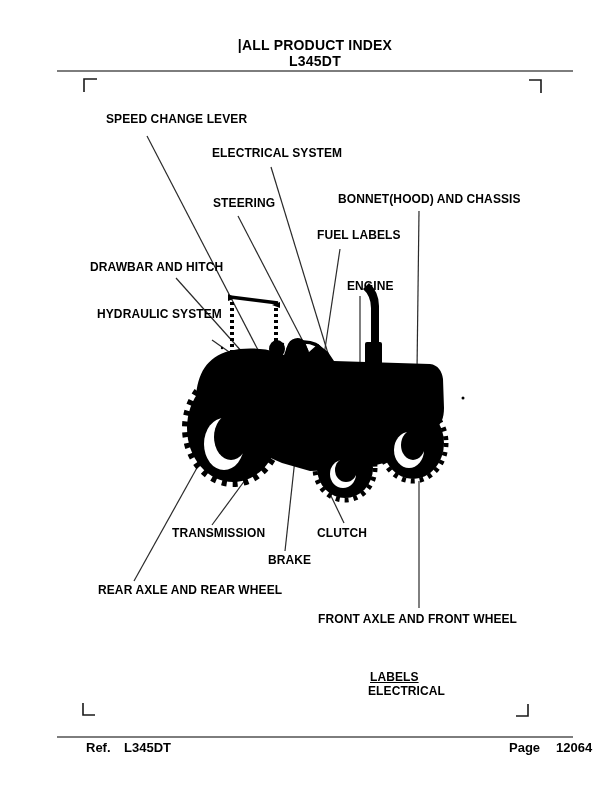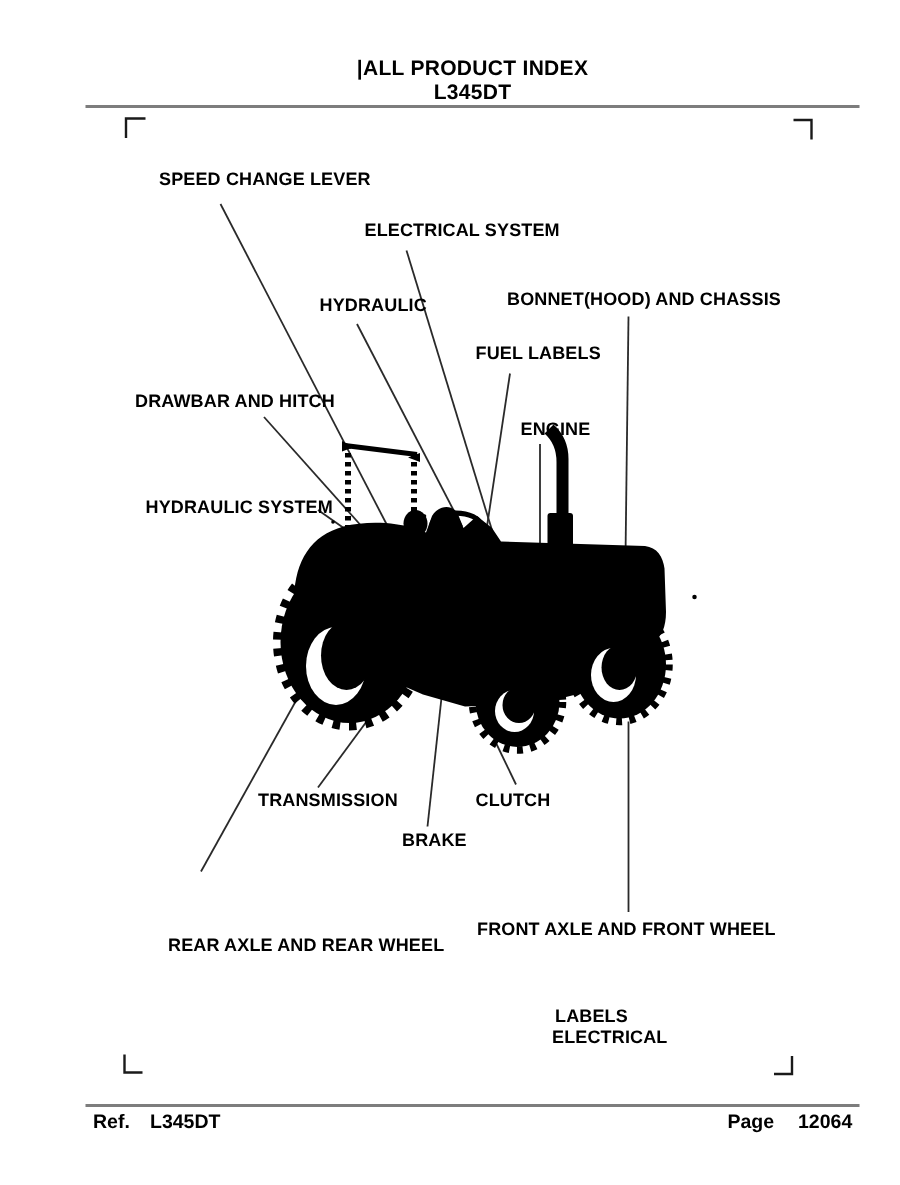--- a/index.html
+++ b/index.html
@@ -9,21 +9,21 @@
   }
   .hdr{
     position:absolute;left:57px;width:516px;text-align:center;
     font-weight:bold;font-size:14px;line-height:16px;letter-spacing:.2px;
   }
   .rule{position:absolute;left:57px;width:516px;height:2px;background:#7d7d7d;}
   .callout{
     position:absolute;font-weight:bold;font-size:12px;line-height:13px;
     white-space:nowrap;letter-spacing:.1px;
   }
-  .footer-text{position:absolute;font-weight:bold;font-size:13px;line-height:14px;white-space:nowrap;}
+  .footer-text{position:absolute;font-weight:bold;font-size:13px;line-height:14px;white-space:nowrap;margin-left:24px;}
   svg.overlay{position:absolute;left:0;top:0;width:600px;height:790px;}
   .leader{stroke:#2a2a2a;stroke-width:1.2;}
   .cropmark{stroke:#1a1a1a;stroke-width:1.6;fill:none;}
 </style>
 </head>
 <body>
 
 <div class="hdr" style="top:37px;">|ALL PRODUCT INDEX</div>
 <div class="hdr" style="top:53px;">L345DT</div>
 <div class="rule" style="top:70px;"></div>
@@ -94,32 +94,32 @@
     <line x1="297" y1="356" x2="292" y2="366" stroke="#000" stroke-width="3"></line>
     <ellipse cx="277" cy="349" rx="8" ry="9"></ellipse>
 
     <circle cx="463" cy="398" r="1.5"></circle>
     <circle cx="222" cy="348" r="1.2"></circle>
     <circle cx="283" cy="344" r="1.2"></circle>
   </g>
 </svg>
 
 <div class="callout" style="left:106px;top:113px;">SPEED CHANGE LEVER</div>
-<div class="callout" style="left:212px;top:147px;margin-left:31px;">ELECTRICAL SYSTEM</div>
-<div class="callout" style="left:213px;top:197px;">HYDRAULIC</div>
+<div class="callout" style="left:212px;top:147px;">ELECTRICAL SYSTEM</div>
+<div class="callout" style="left:213px;top:197px;">STEERING</div>
 <div class="callout" style="left:338px;top:193px;text-align:right;">BONNET(HOOD) AND CHASSIS</div>
 <div class="callout" style="left:317px;top:229px;">FUEL LABELS</div>
 <div class="callout" style="left:347px;top:280px;">ENGINE</div>
 <div class="callout" style="left:90px;top:261px;">DRAWBAR AND HITCH</div>
-<div class="callout" style="left:97px;top:332px;">HYDRAULIC SYSTEM</div>
+<div class="callout" style="left:97px;top:308px;">HYDRAULIC SYSTEM</div>
 <div class="callout" style="left:172px;top:527px;">TRANSMISSION</div>
 <div class="callout" style="left:317px;top:527px;">CLUTCH</div>
 <div class="callout" style="left:268px;top:554px;">BRAKE</div>
-<div class="callout" style="left:112px;top:584px;margin-top:40px;">REAR AXLE AND REAR WHEEL</div>
+<div class="callout" style="left:98px;top:584px;">REAR AXLE AND REAR WHEEL</div>
 <div class="callout" style="left:318px;top:613px;">FRONT AXLE AND FRONT WHEEL</div>
-<div class="callout" style="left:370px;top:671px;">LABELS</div>
+<div class="callout" style="left:370px;top:671px;text-decoration:underline;">LABELS</div>
 <div class="callout" style="left:368px;top:685px;">ELECTRICAL</div>
 
 <div class="rule" style="top:736px;"></div>
 <div class="footer-text" style="left:62px;top:741px;">Ref.</div>
 <div class="footer-text" style="left:100px;top:741px;">L345DT</div>
 <div class="footer-text" style="left:485px;top:741px;">Page</div>
 <div class="footer-text" style="left:532px;top:741px;">12064</div>
 
 </body></html>

